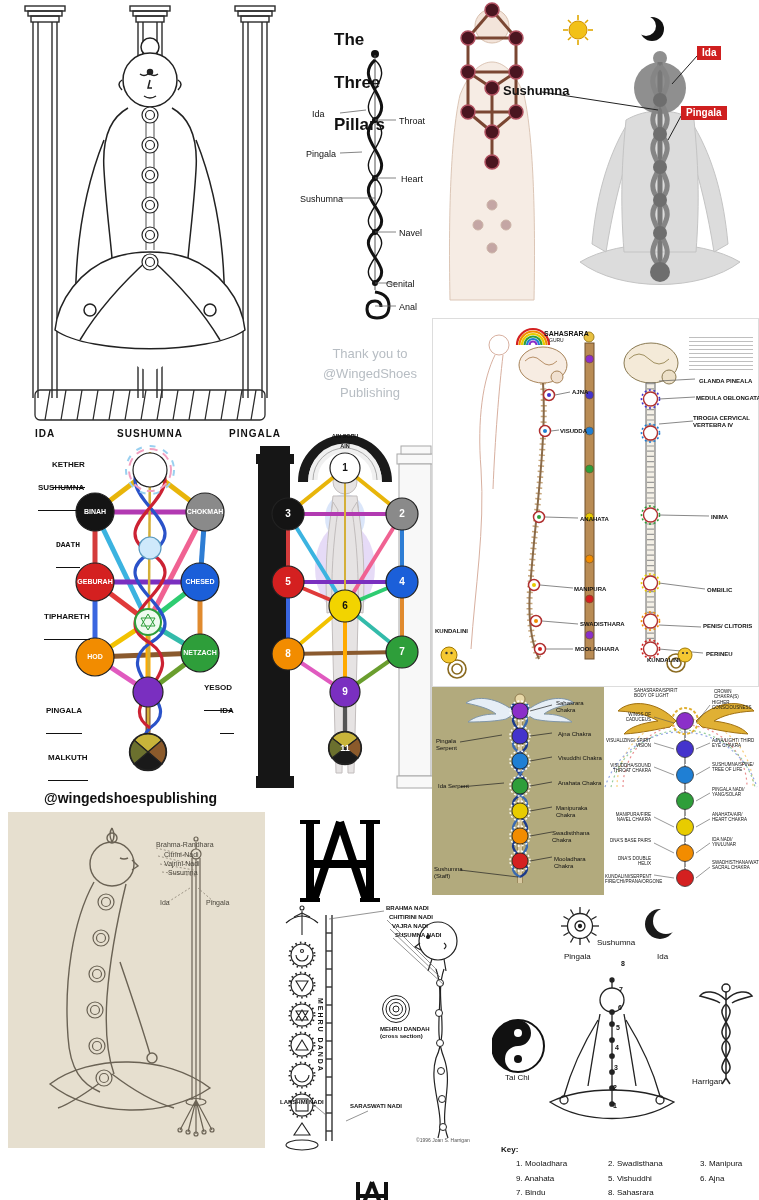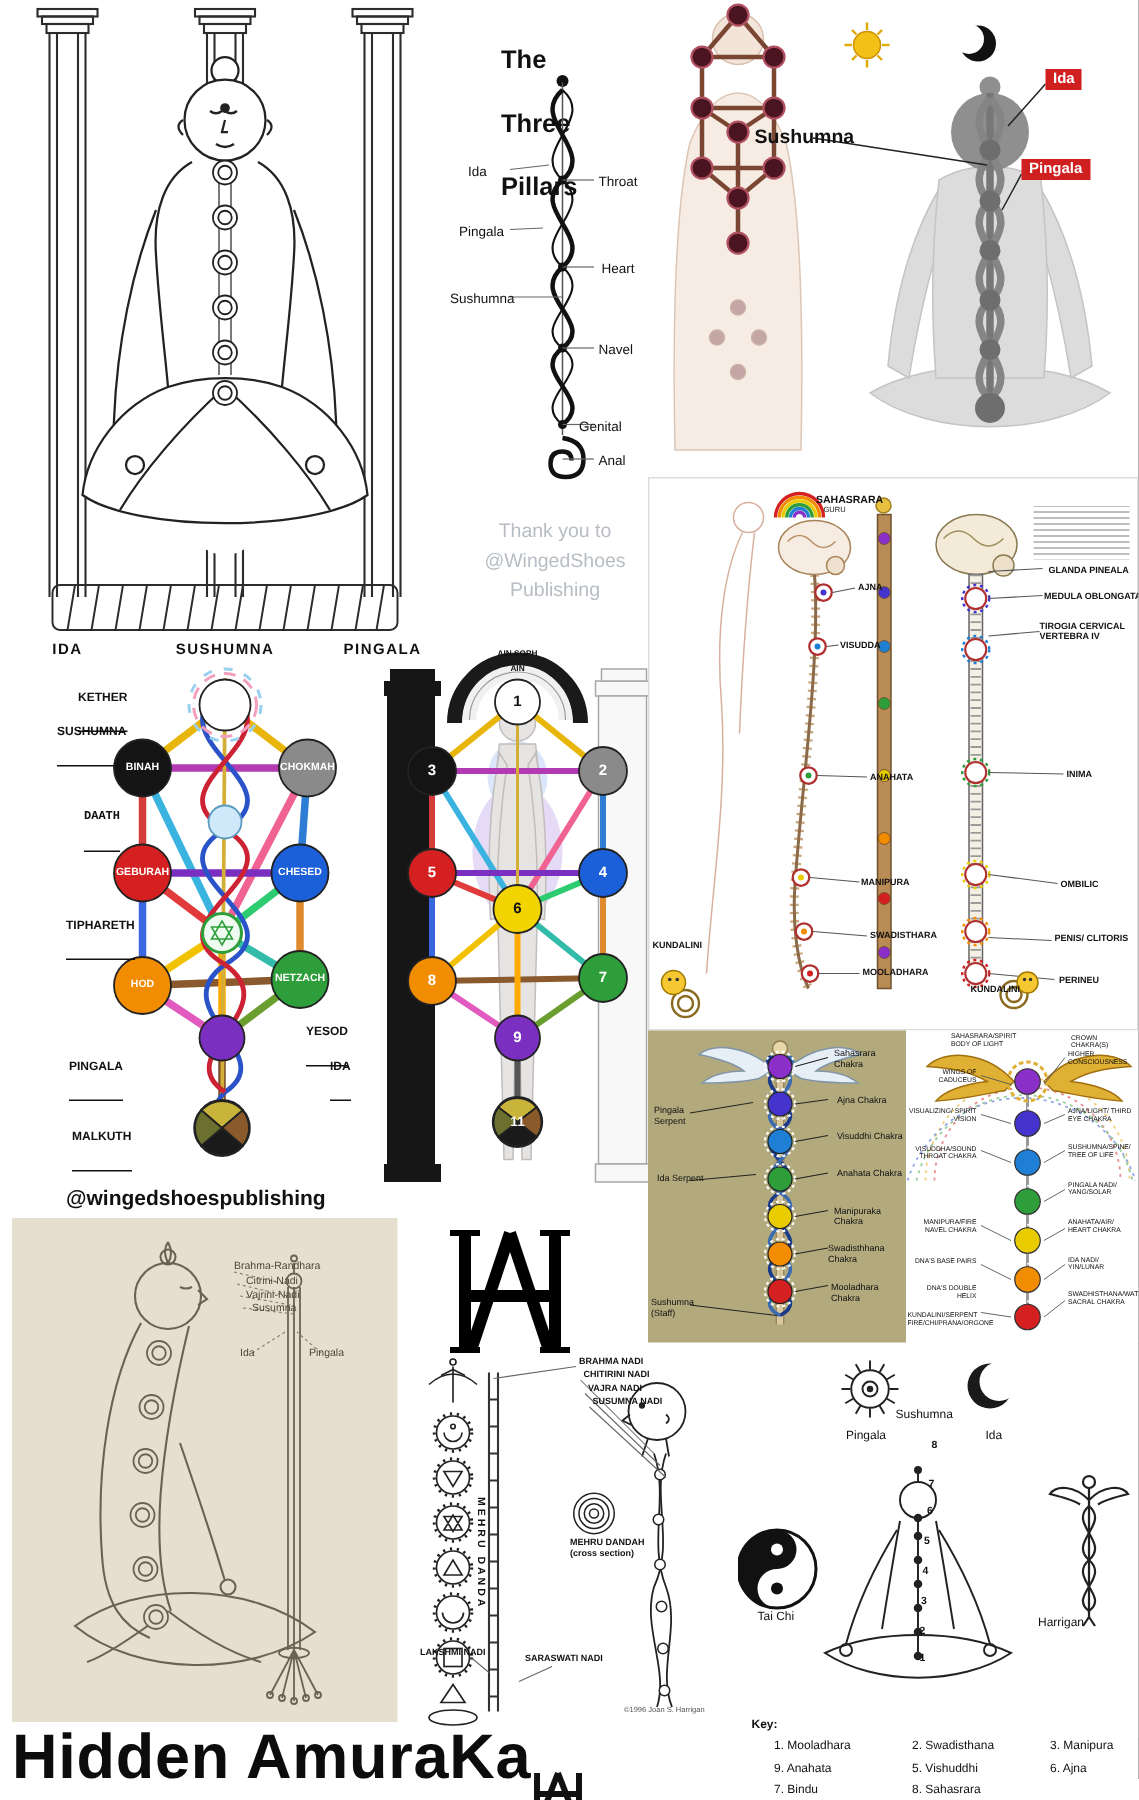--- a/index.html
+++ b/index.html
@@ -875,15 +875,14 @@
   <svg class="abs" width="40" height="30" viewBox="0 0 40 30" style="left:352px;top:1178px;">
     <g stroke="#111" stroke-width="4" fill="none">
       <line x1="6" y1="4" x2="6" y2="30"></line>
         <line x1="34" y1="4" x2="34" y2="30"></line>
       <line x1="20" y1="4" x2="10" y2="30"></line>
         <line x1="20" y1="4" x2="30" y2="30"></line>
       <line x1="6" y1="18" x2="34" y2="18"></line>
     </g>
   </svg>
 
-  <div class="footer-title" style="left:8px;top:1150px;">Hidden AmuraKa</div>
 
 </div>
 
 </body></html>

